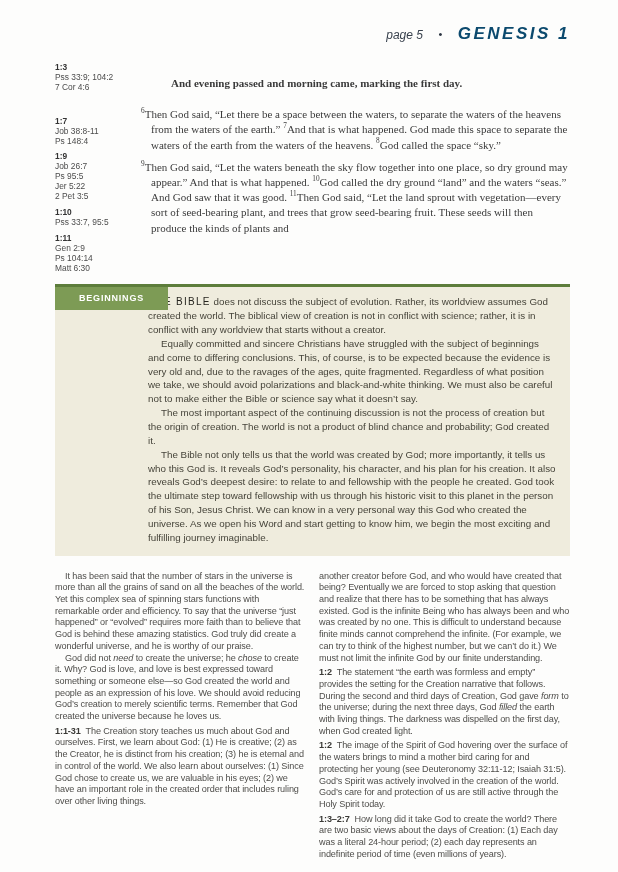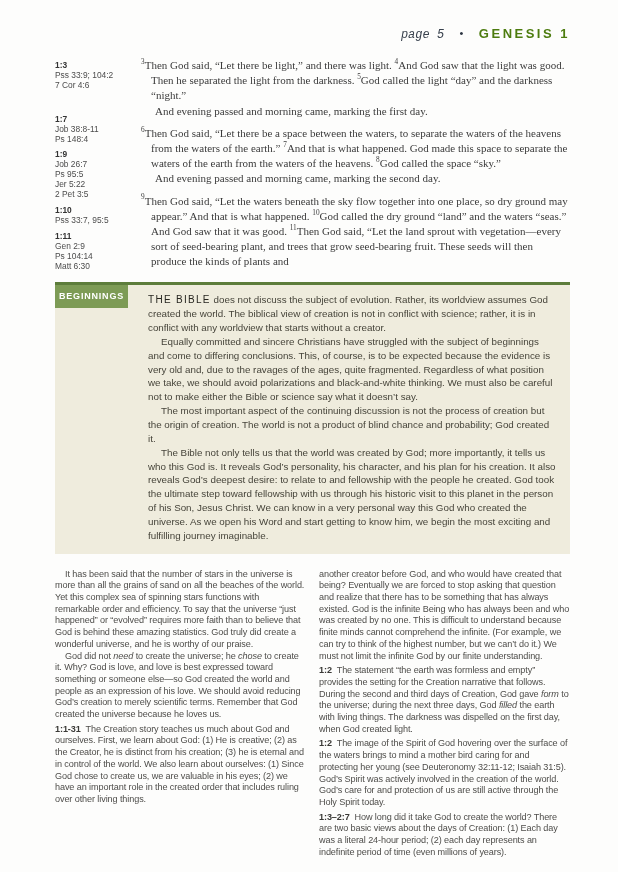--- a/index.html
+++ b/index.html
@@ -12,48 +12,48 @@
   }
   .page {
     position: relative;
     width: 618px; height: 872px;
     background: #fdfdfc;
     padding: 24px 48px 0 55px;
   }
 
   
   .header { text-align: right; color: #2c3542; margin-bottom: 16px; white-space: nowrap; }
-  .page-num { font-family: Liberation Mono, monospace; font-style: italic; font-size: 12px; color: #38414d; }
+  .page-num { font-family: Liberation Sans, sans-serif; font-style: italic; font-size: 12px; color: #38414d; }
   .hdot { font-size: 11px; margin: 0 11px; position: relative; top: -1px; color: #2c3542; }
-  .book { font-weight: bold; font-size: 13px; letter-spacing: 2.5px; color: #4d7c0f; }
+  .book { font-weight: bold; font-size: 17px; letter-spacing: 2.5px; color: #0c4a6e; font-style: italic; }
 
   
   .main { display: flex; }
   .xrefs { width: 86px; flex: none; font-size: 8.4px; line-height: 9.9px; color: #4c4c4c; padding-top: 3px; }
   .xg { margin-bottom: 6px; }
   .xg.g1 { margin-bottom: 24px; }
   .xg.g2 { margin-bottom: 7px; }
   .xv { font-weight: bold; color: #333; }
   .scripture {
     flex: 1;
     font-family: "Liberation Serif", serif;
     font-size: 11px; line-height: 15.2px;
     color: #3b3b3b;
   }
   .vpara { padding-left: 10px; text-indent: -10px; margin: 0; }
   .vpara + .vpara, .refrain + .vpara { margin-top: 7px; }
   sup.vnum { font-size: 7.3px; line-height: 0; position: relative; top: -0.5px; font-weight: normal; }
-  .refrain { padding-left: 14px; margin: 0; }
+  .refrain { padding-left: 14px; margin: 16px; font-weight: bold; }
 
   
   .feature-box { position: relative; margin-top: 5px; margin-left: 0; background: #efecdd; }
   .box-topline { height: 3px; background: #5d7d3b; }
   .box-tab {
     position: absolute; left: 0; top: 3px;
-    width: 73px; padding: 6px 0 7px 0;
+    width: 113px; padding: 6px 0 7px 0;
     background: #7d9b55; color: #ffffff;
     font-weight: bold; font-size: 9px; letter-spacing: 0.8px;
     text-align: center;
   }
   .box-body { padding: 8px 14px 11px 93px; font-size: 9.8px; line-height: 13.85px; color: #46443a; }
   .box-body p { margin: 0; text-indent: 13px; }
   .box-body p.first { text-indent: 0; }
   .lead { font-weight: normal; letter-spacing: 1.3px; color: #26251f; font-size: 10px; }
 
   
@@ -100,24 +100,22 @@
           <div class="xr">Pss 33:7, 95:5</div>
         </div>
         <div class="xg g6">
           <div class="xv">1:11</div>
           <div class="xr">Gen 2:9</div>
           <div class="xr">Ps 104:14</div>
           <div class="xr">Matt 6:30</div>
         </div>
       </div>
     <div class="scripture" id="scripture">
-        <div class="vpara"><sup class="vnum">3</sup>Then God said, “Let there be light,” and there was light. <sup class="vnum">4</sup>And God saw that the light was good. Then he separated the light from the darkness. <sup class="vnum">5</sup>God called the light “day” and the darkness “night.”</div>
         <div class="refrain">And evening passed and morning came, marking the first day.</div>
         <div class="vpara"><sup class="vnum">6</sup>Then God said, “Let there be a space between the waters, to separate the waters of the heavens from the waters of the earth.” <sup class="vnum">7</sup>And that is what happened. God made this space to separate the waters of the earth from the waters of the heavens. <sup class="vnum">8</sup>God called the space “sky.”</div>
-        <div class="refrain">And evening passed and morning came, marking the second day.</div>
         <div class="vpara"><sup class="vnum">9</sup>Then God said, “Let the waters beneath the sky flow together into one place, so dry ground may appear.” And that is what happened. <sup class="vnum">10</sup>God called the dry ground “land” and the waters “seas.” And God saw that it was good. <sup class="vnum">11</sup>Then God said, “Let the land sprout with vegetation—every sort of seed-bearing plant, and trees that grow seed-bearing fruit. These seeds will then produce the kinds of plants and</div>
       </div>
   </div>
 
   <div class="feature-box">
     <div class="box-topline"></div>
     <div class="box-tab">BEGINNINGS</div>
     <div class="box-body" id="boxbody">
         <p class="first"><b class="lead">THE BIBLE</b> does not discuss the subject of evolution. Rather, its worldview assumes God created the world. The biblical view of creation is not in conflict with science; rather, it is in conflict with any worldview that starts without a creator.</p>
         <p>Equally committed and sincere Christians have struggled with the subject of beginnings and come to differing conclusions. This, of course, is to be expected because the evidence is very old and, due to the ravages of the ages, quite fragmented. Regardless of what position we take, we should avoid polarizations and black-and-white thinking. We must also be careful not to make either the Bible or science say what it doesn’t say.</p>

